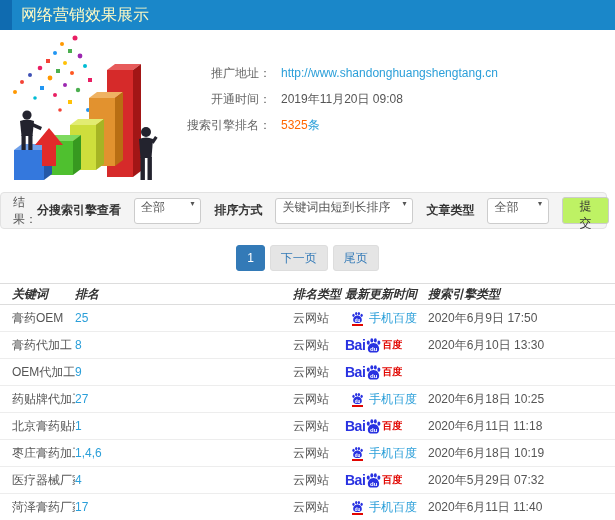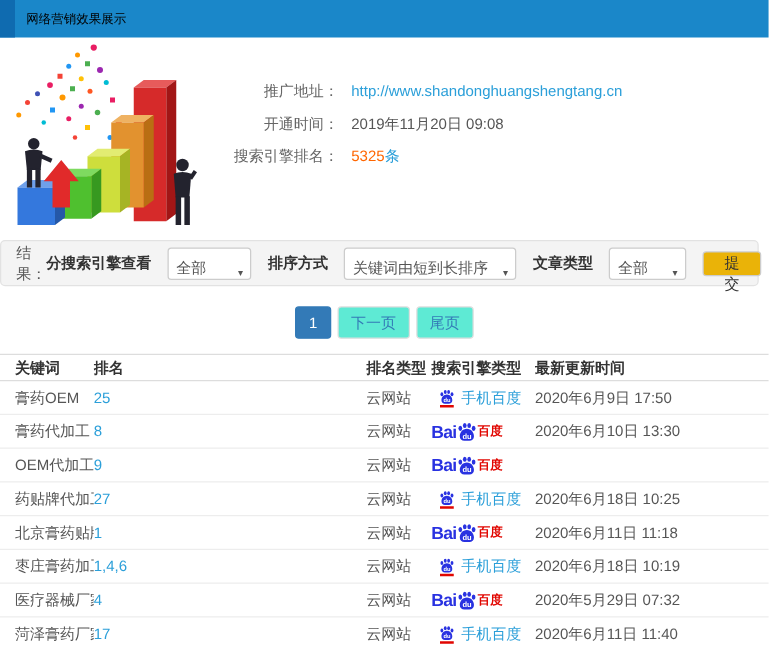--- a/index.html
+++ b/index.html
@@ -2,60 +2,60 @@
 <html><head>
 <meta charset="utf-8">
 <style>
   * { margin:0; padding:0; box-sizing:border-box; }
   html,body { width:615px; height:520px; overflow:hidden; background:#fff;
     font-family:"Liberation Sans","DejaVu Sans",sans-serif; font-size:12px; color:#555; }
 
   
   .topbar { height:30px; background:#1a87c9; display:flex; align-items:center; }
   .topbar-accent { width:12px; height:30px; background:#0f6bb0; }
-  .topbar-title { color:#000000; margin-left:9px; font-size:10px; }
+  .topbar-title { color:#fef9c3; margin-left:9px; font-size:16px; }
 
   
   .info-section { height:160px; display:flex; }
   .illustration { width:185px; height:160px; flex:0 0 185px; }
   .info-list { padding-top:30px; }
   .info-row { display:flex; align-items:center; height:26px; }
   .info-label { display:inline-block; min-width:86px; text-align:right; color:#666; }
   .info-value { margin-left:10px; color:#555; }
   .link { color:#2b9fd9; text-decoration:none; cursor:pointer; }
   .hl-orange { color:#ff6600; }
 
   
   .filter-panel { margin:2px 8px 0 0; height:37px; background:#f4f4f4;
     border:1px solid #e2e2e2; border-radius:4px; display:flex; align-items:center;
     padding:0 6px 0 12px; }
   .filter-controls { margin-left:auto; display:flex; align-items:center; gap:13px; }
   .filter-controls b { color:#333; font-weight:bold; white-space:nowrap; }
   .select { height:26px; background:#fff; border:1px solid #ccc; border-radius:3px;
-    display:flex; align-items:flex-end; justify-content:space-between; padding:0 6px;
+    display:flex; align-items:flex-start; justify-content:space-between; padding:0 6px;
     color:#555; cursor:pointer; }
   .sel-engine { width:70px; } .sel-sort { width:144px; } .sel-article { width:64px; }
   .caret { font-size:8px; color:#555; margin-left:4px; }
-  .submit-btn { height:20px; padding:0 11px; background:#eab308; border:1px solid #ccc;
+  .submit-btn { height:27px; padding:0 11px; background:#bef264; border:1px solid #ccc;
     border-radius:3px; color:#333; font-size:12px; cursor:pointer;
     font-family:"Liberation Sans","DejaVu Sans",sans-serif; }
 
   
   .pagination { margin-top:16px; display:flex; justify-content:center; gap:5px; }
   .page-btn { height:26px; display:flex; align-items:center; padding:0 10px;
-    border:1px solid #ddd; border-radius:3px; color:#337ab7; background:#5eead4;
+    border:1px solid #ddd; border-radius:3px; color:#337ab7; background:#e5e5e5;
     cursor:pointer; text-decoration:none; }
   .page-btn.active { background:#337ab7; border-color:#337ab7; color:#fff; }
 
   
   .table { margin-top:12px; }
   .grid-row { display:grid; grid-template-columns:63px 218px 52px 83px 1fr;
     padding-left:12px; align-items:center; }
   .thead { height:22px; border-top:1px solid #ddd; border-bottom:1px solid #ddd;
-    font-weight:bold; color:#333; }
+    font-weight:bold; color:#333;font-style:italic; }
   .trow { height:27px; border-bottom:1px solid #ededed; }
   .cell { white-space:nowrap; overflow:hidden; }
   .rank { color:#2b9fd9; cursor:pointer; }
   .engine { display:flex; align-items:center; }
   .b-bai { color:#2932e1; font-weight:bold; font-size:14px; letter-spacing:-0.5px; }
   .b-cn { color:#e10601; font-weight:bold; font-size:10px; }
   .mpaw { display:inline-flex; flex-direction:column; align-items:center; margin-left:6px; }
   .redbar { display:block; width:11px; height:2px; background:#e10601; margin-top:0px; }
   .mtext { color:#2b9fd9; margin-left:5px; }
 </style>
@@ -191,22 +191,22 @@
   <a class="page-btn active">1</a>
   <a class="page-btn">下一页</a>
   <a class="page-btn">尾页</a>
 </div>
 
 <div class="table">
   <div class="grid-row thead" id="thead">
       <span class="cell ">关键词</span>
       <span class="cell ">排名</span>
       <span class="cell ">排名类型</span>
+      <span class="cell ">最新更新时间</span>
       <span class="cell ">搜索引擎类型</span>
-      <span class="cell ">最新更新时间</span>
     </div>
   <div id="tbody">
       <div class="grid-row trow">
         <span class="cell ">膏药OEM</span>
         <span class="cell rank">25</span>
         <span class="cell ">云网站</span>
         <span class="cell engine">
           <span class="mpaw">
             <svg viewBox="0 0 24 24" width="13" height="13" style="vertical-align:middle">
               <ellipse cx="4.6" cy="8" rx="2.1" ry="2.9" fill="#2932e1"></ellipse>

